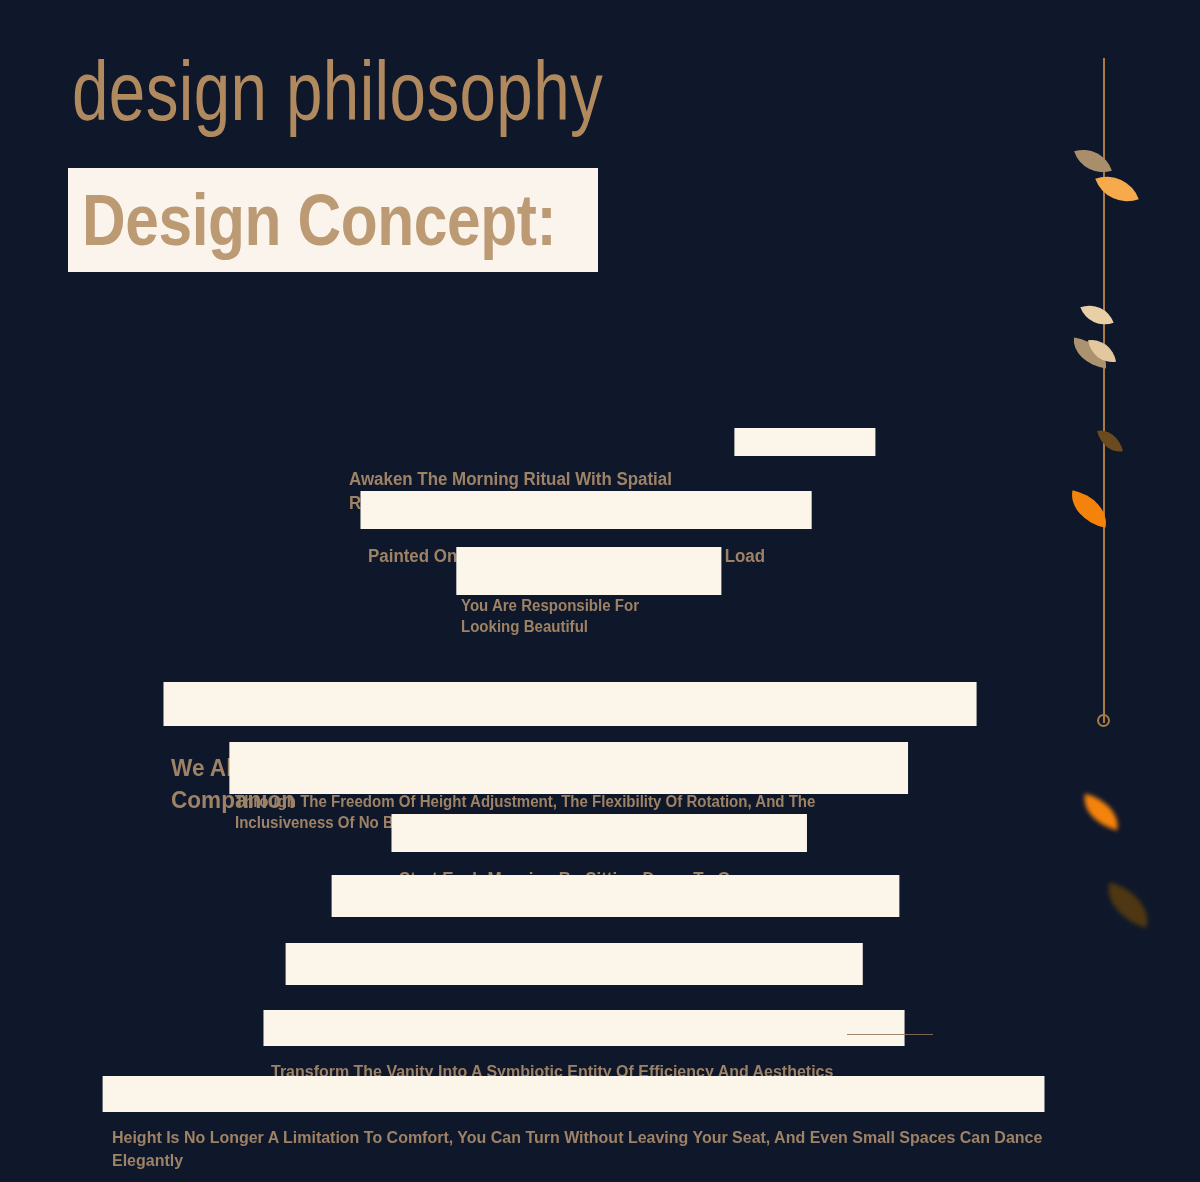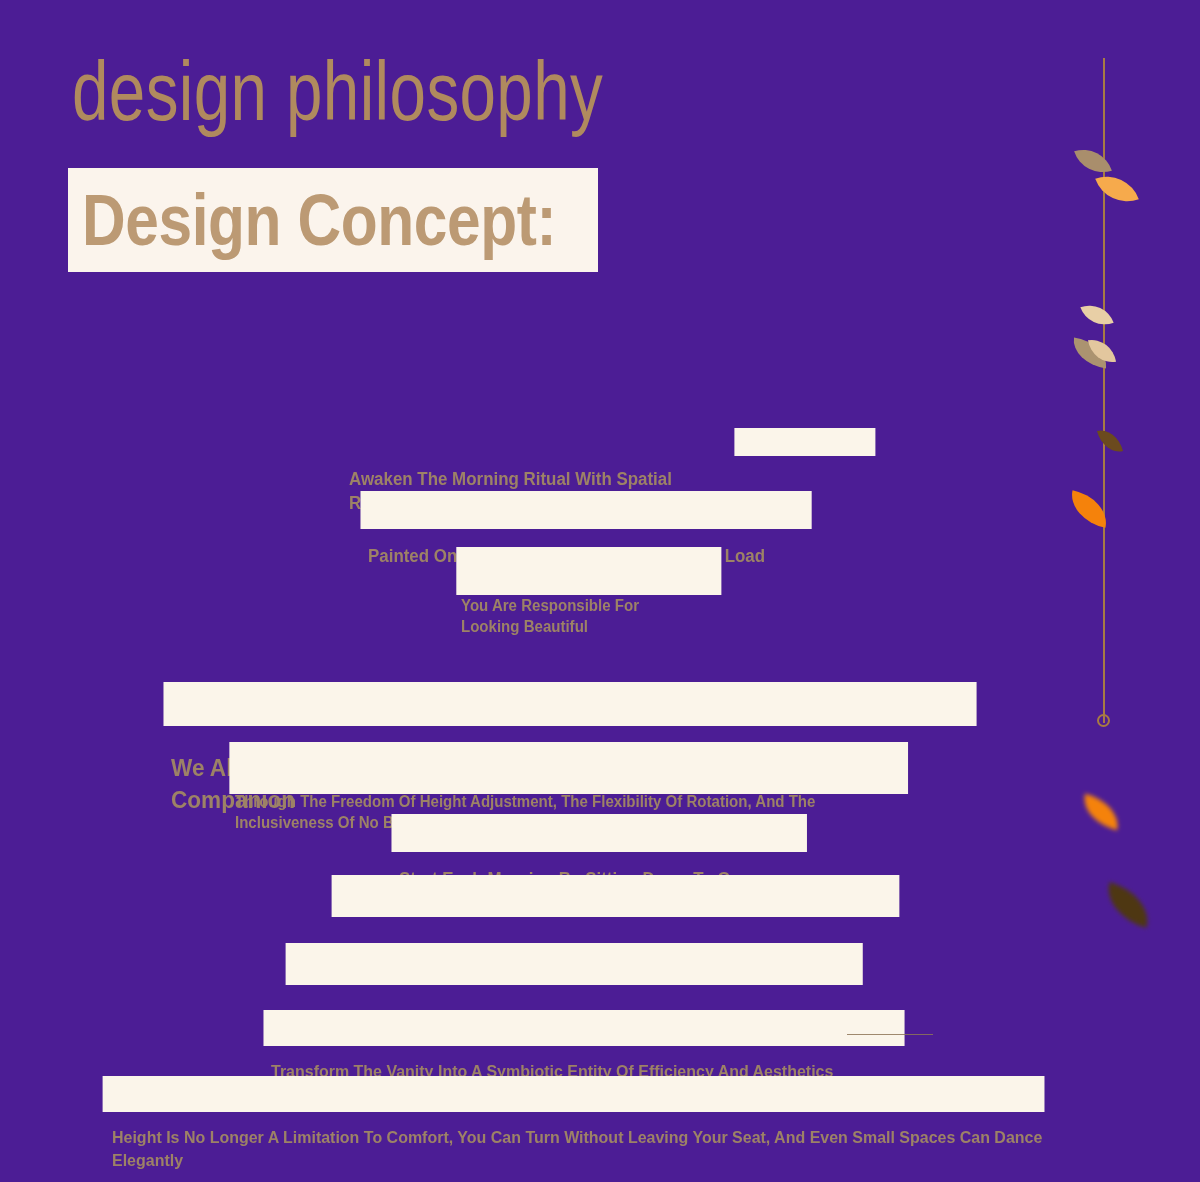--- a/index.html
+++ b/index.html
@@ -10,21 +10,21 @@
     height:1182px;
     background:#FCF5E4;
     font-family:"Liberation Sans", sans-serif;
     overflow:hidden;
   }
 
   #canvas {
     position:relative;
     width:1200px;
     height:1182px;
-    background:#4c1d95;
+    background:#0f172a;
   }
 
   
   .kicker {
     position:absolute;
     left:72px;
     top:46px;
     font-family:"Liberation Sans", sans-serif;
     font-size:84px;
     font-weight:300;

